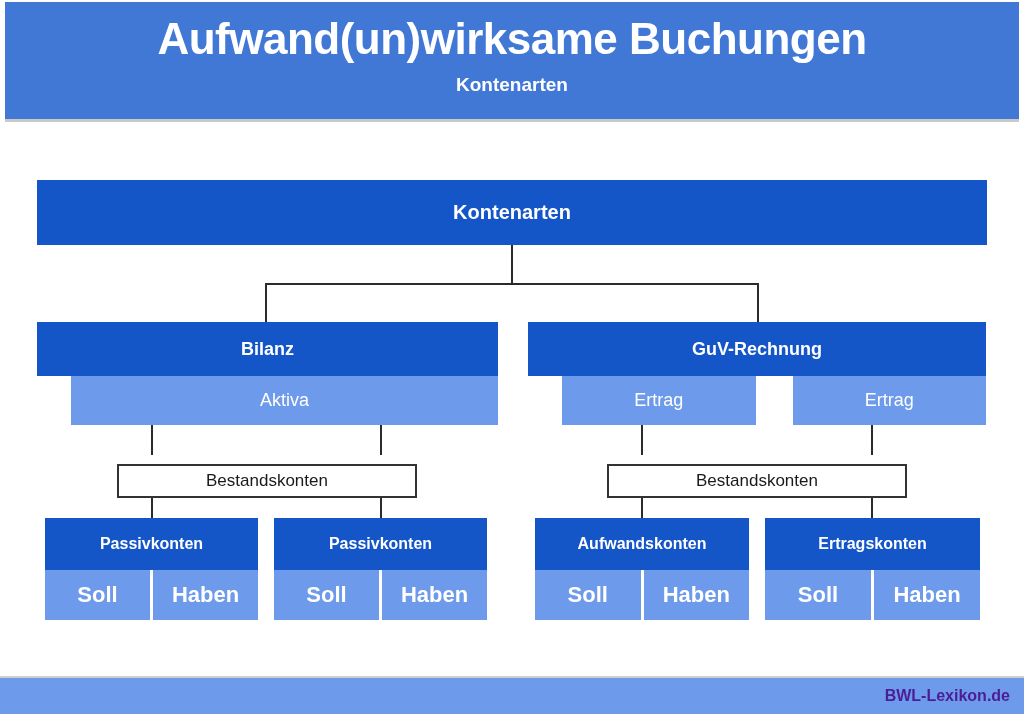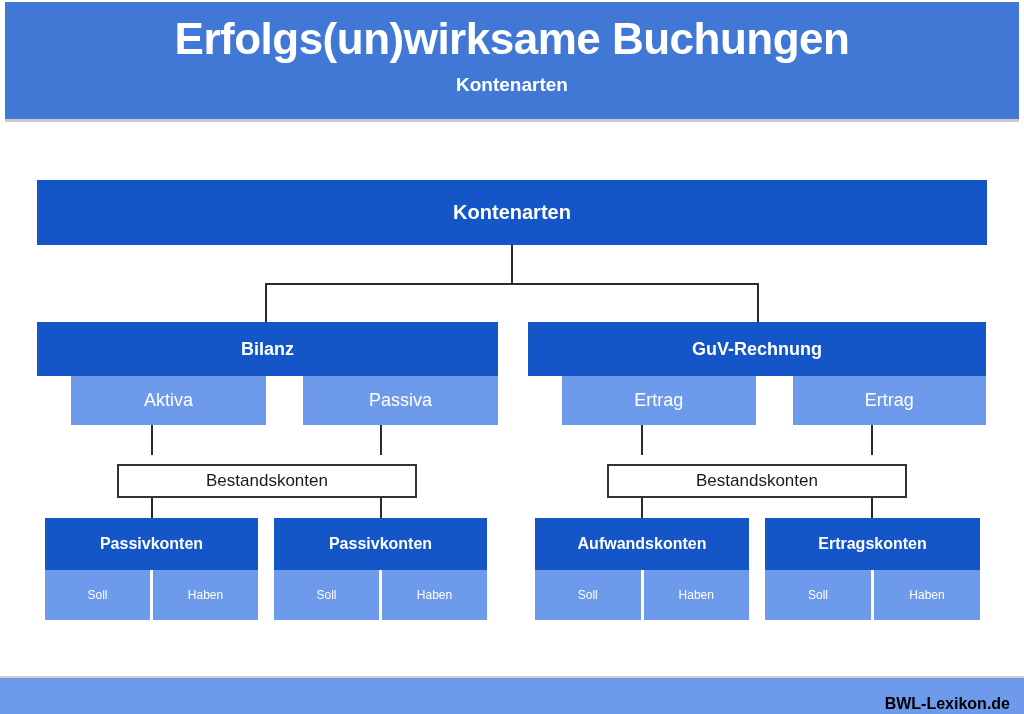--- a/index.html
+++ b/index.html
@@ -129,21 +129,21 @@
   #erfolgskonten-node  { left: 607px; top: 455px; width: 300px; height: 34px; }
 
   
   .lvl3 { top: 518px; height: 102px; }
   #aktivkonten-node    { left: 45px;  width: 213px; }
   #passivkonten-node   { left: 274px; width: 213px; }
   #aufwandskonten-node { left: 535px; width: 214px; }
   #ertragskonten-node  { left: 765px; width: 215px; }
   .lvl3 .node-head  { width: 100%; height: 52px; font-size: 16px; }
   .lvl3 .node-cells { width: 100%; height: 50px; }
-  .lvl3 .node-cell  { font-size: 12px; font-weight: normal; }
+  .lvl3 .node-cell  { font-size: 22px; font-weight: bold; }
 
   
   .line {
     position: absolute;
     background: #2b2b2b;
   }
   .vline { width: 2px; }
   .hline { height: 2px; }
 
   
@@ -154,31 +154,30 @@
     width: 1024px;
     height: 38px;
     background: #6d9aea;
     border-top: 2px solid #cfcfcf;
     box-sizing: border-box;
   }
   .footer-brand {
     position: absolute;
     right: 14px;
     top: 9px;
-    color: #000000;
+    color: #4c1d95;
     font-size: 16px;
     font-weight: bold;
-    margin-top: 8px;
   }
 </style>
 </head>
 <body>
 
 <div class="header">
-  <div class="header-title">Erfolgs(un)wirksame Buchungen</div>
+  <div class="header-title">Aufwand(un)wirksame Buchungen</div>
   <div class="header-subtitle">Kontenarten</div>
 </div>
 
 <div class="canvas">
 
   <div class="line vline" style="left:511px; top:245px; height:38px;"></div>
   <div class="line hline" style="left:265px; top:283px; width:494px;"></div>
   <div class="line vline" style="left:265px; top:283px; height:39px;"></div>
   <div class="line vline" style="left:757px; top:283px; height:39px;"></div>
 
@@ -195,21 +194,20 @@
   <div class="line vline" style="left:871px; top:489px; height:29px;"></div>
 
   <div class="node" id="root-node">
     <div class="node-head">Kontenarten</div>
   </div>
 
   <div class="node lvl2" id="bilanz-node">
     <div class="node-head">Bilanz</div>
     <div class="node-cells">
       <div class="node-cell">Aktiva</div>
-      <div class="node-cell">Passiva</div>
     </div>
   </div>
 
   <div class="node lvl2" id="guv-node">
     <div class="node-head">GuV-Rechnung</div>
     <div class="node-cells">
       <div class="node-cell">Ertrag</div>
       <div class="node-cell">Ertrag</div>
     </div>
   </div>

